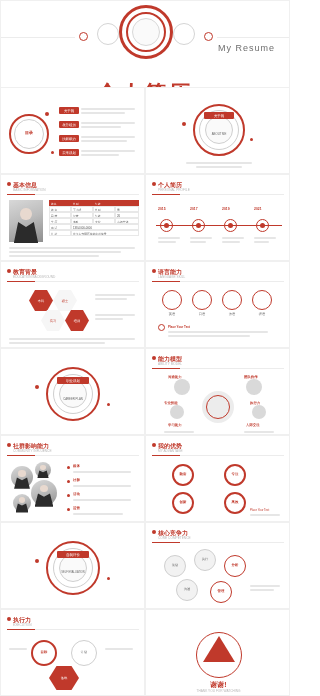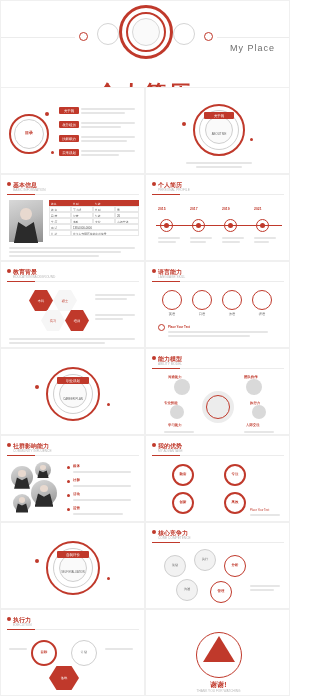--- a/index.html
+++ b/index.html
@@ -135,21 +135,21 @@
       <div class="ring" style="left:118px;top:4px;width:54px;height:54px;border:3px solid #c0392b;"></div>
       <div class="ring" style="left:125px;top:11px;width:40px;height:40px;border:2px solid #c0392b;"></div>
       <div class="ring" style="left:131px;top:17px;width:28px;height:28px;border:1px solid #d8d8d8;background:#fafafa;"></div>
       <div class="ring" style="left:96px;top:22px;width:22px;height:22px;border:1px solid #d5d5d5;"></div>
       <div class="ring" style="left:172px;top:22px;width:22px;height:22px;border:1px solid #d5d5d5;"></div>
       <div class="ring" style="left:78px;top:31px;width:9px;height:9px;border:1px solid #c0392b;"></div>
       <div class="ring" style="left:203px;top:31px;width:9px;height:9px;border:1px solid #c0392b;"></div>
       <div class="hairline" style="left:0;top:36px;width:74px;"></div>
       <div class="hairline" style="left:216px;top:36px;width:74px;"></div>
     </div>
-    <div class="cover-brand">My Place</div>
+    <div class="cover-brand">My Resume</div>
     <div class="cover-title">个人简历</div>
     <div class="cover-rule"></div>
     <div class="cover-sub">适用于个人履历/求职简历/岗位竞争</div>
   </div>
 
   <div class="slide">
     <div class="circ-o" style="left:8px;top:26px;width:40px;height:40px;border-width:2px;"></div>
     <div class="circ-g" style="left:13px;top:31px;width:30px;height:30px;"></div>
     <div class="center-label" style="left:8px;top:42px;width:40px;">目录</div>
     <div class="dot" style="left:44px;top:24px;width:4px;height:4px;"></div>

